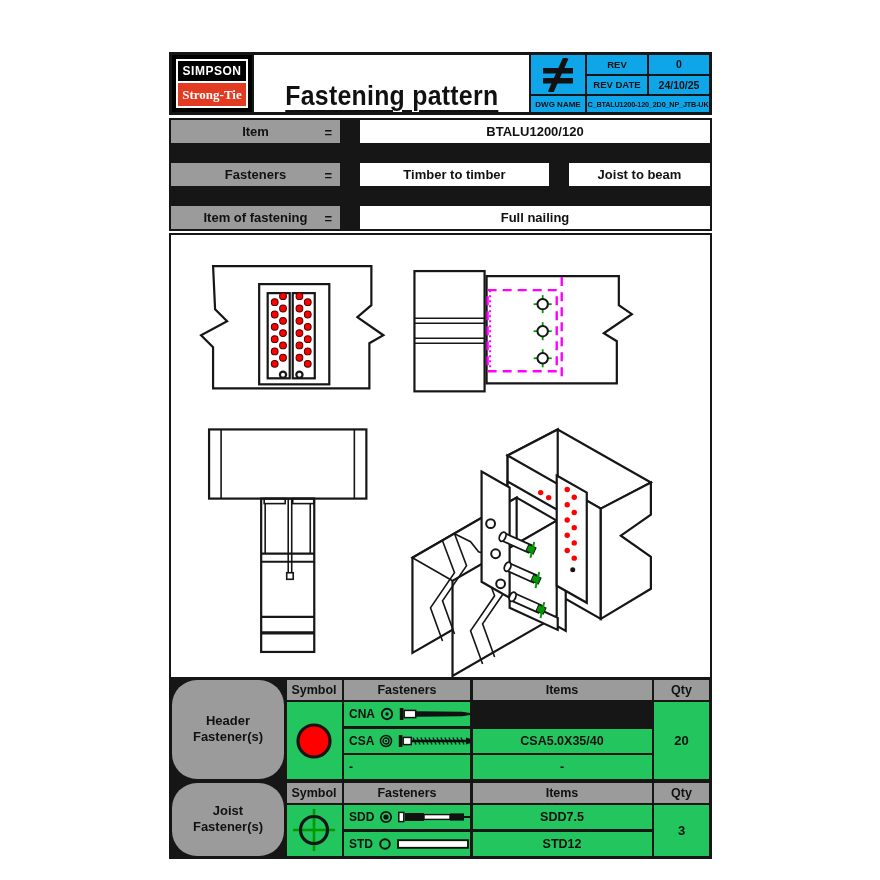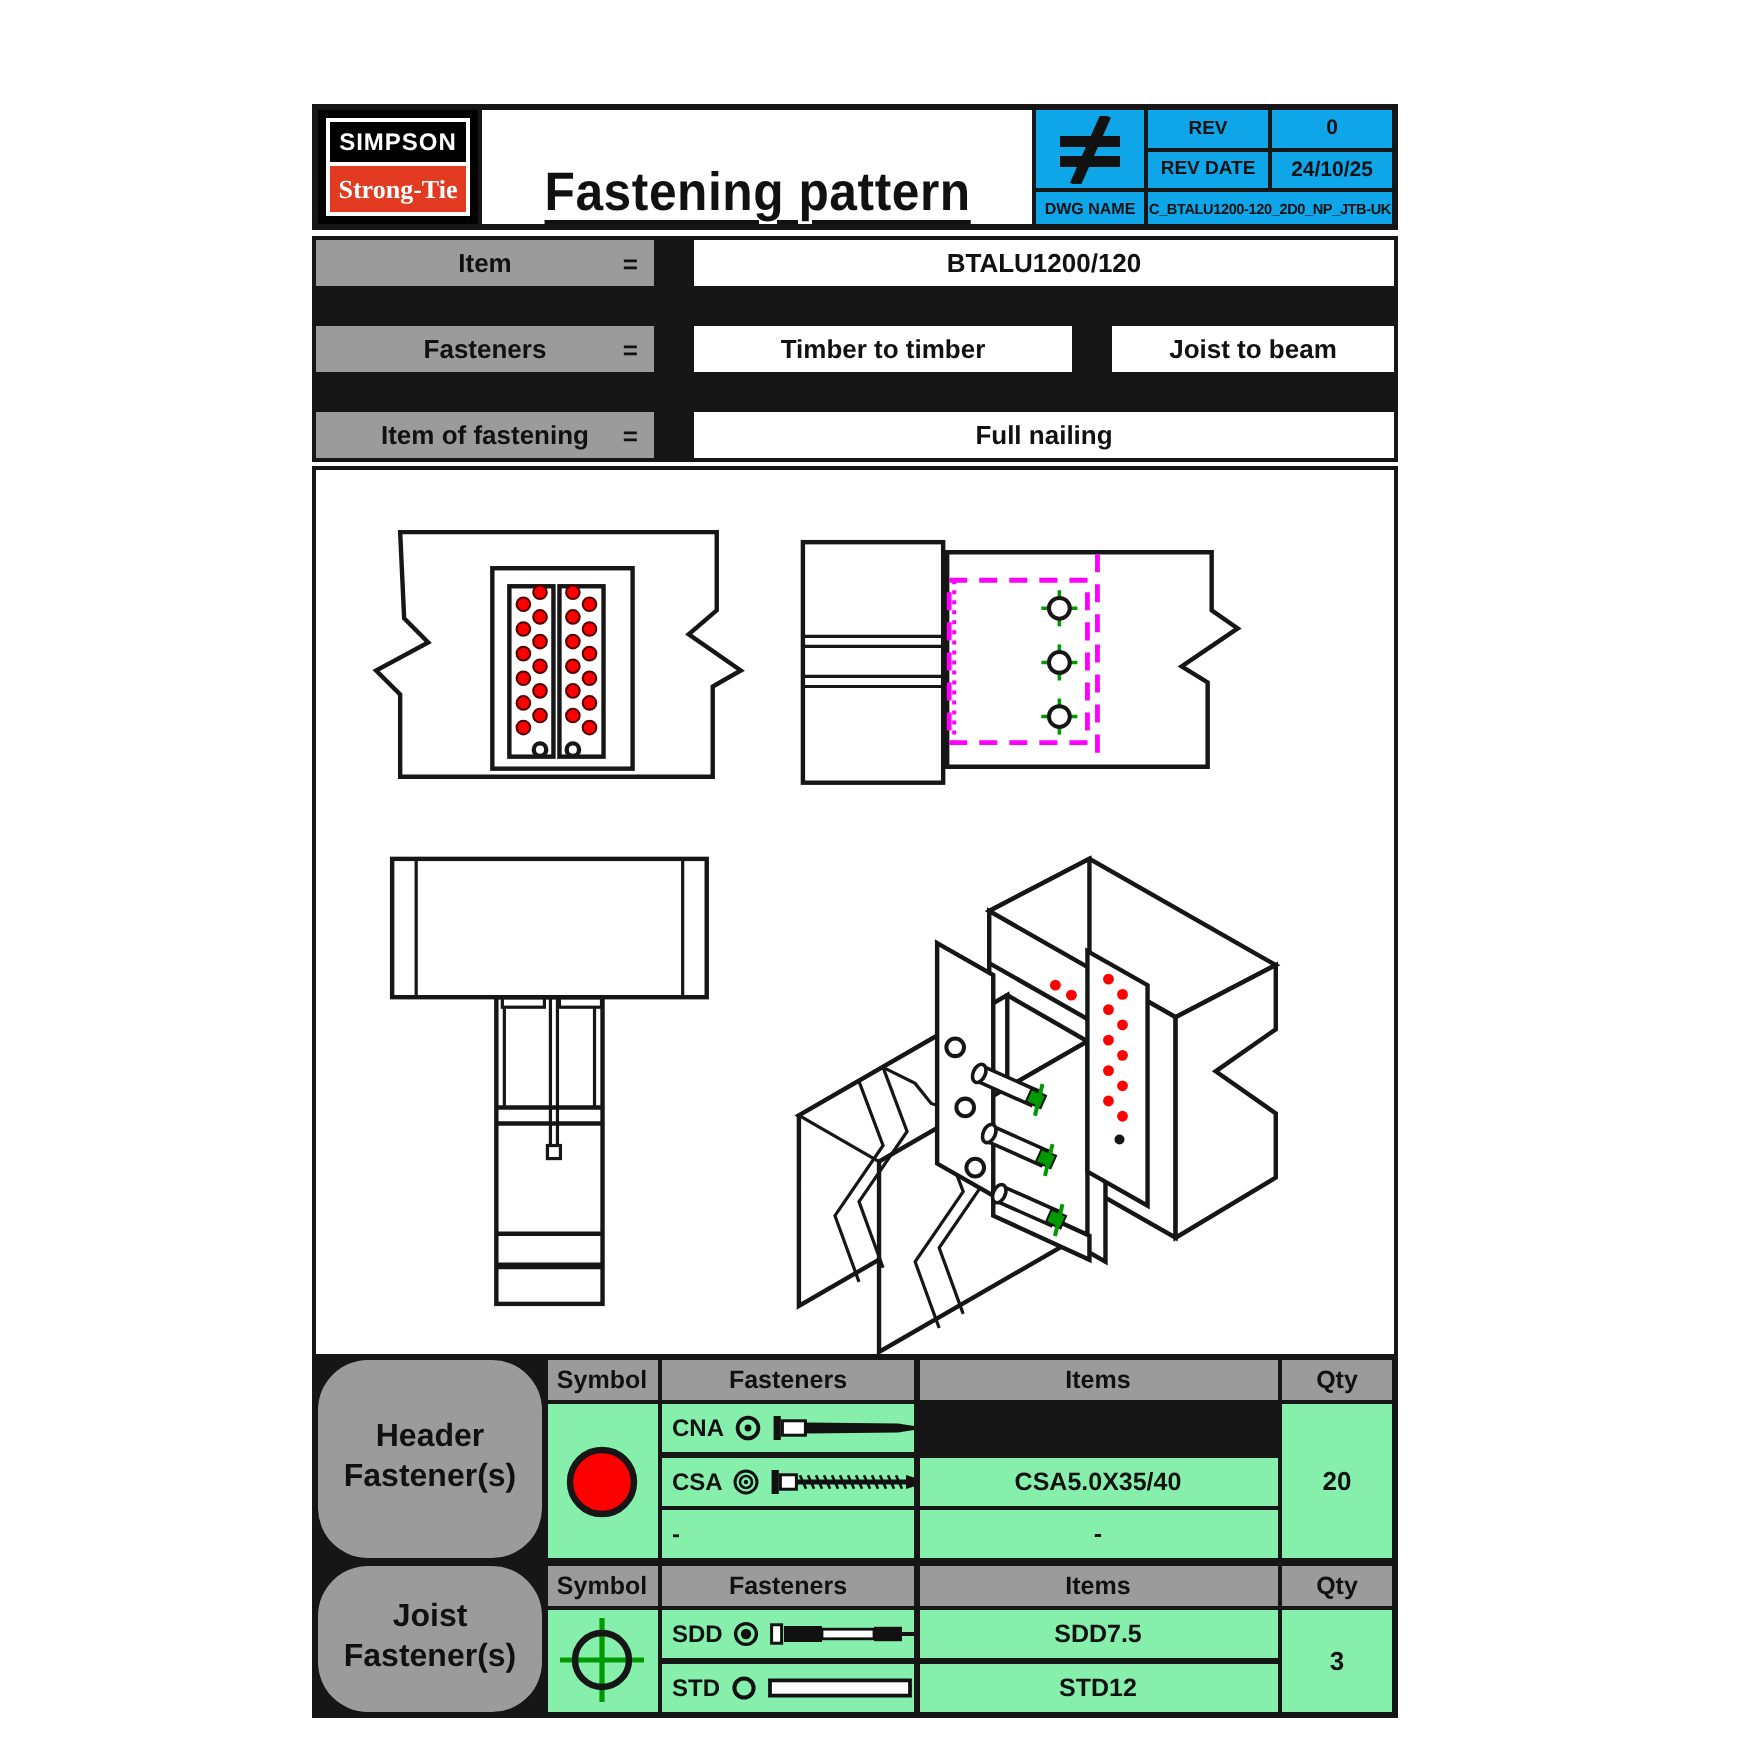--- a/index.html
+++ b/index.html
@@ -2,21 +2,21 @@
 <html style="--brand-red: #e23b22; --accent-red: #ff0000; --accent-green: #009900; --accent-magenta: #ff00ff; --cell-gray: #9b9b9b; --line-dark: #161616;"><head>
 <meta charset="utf-8">
 <style>
   :root{
     --brand-red:#e23b22; --accent-red:#ff0000; --accent-green:#009900;
     --accent-magenta:#ff00ff; --cell-gray:#9b9b9b; --line-dark:#161616;
   }
   *{box-sizing:border-box; margin:0; padding:0;}
   html,body{background:#ffffff;}
   body{width:880px;height:880px;position:relative;font-family:"Liberation Sans",sans-serif;color:#111;}
-  .sheet{position:absolute;left:156px;top:52px;width:543px;}
+  .sheet{position:absolute;left:169px;top:52px;width:543px;}
 
   
   .title-block{height:63px;border:3px solid var(--line-dark);display:flex;background:#fff;}
   .logo-cell{width:82px;background:#000;border-right:2.5px solid var(--line-dark);padding:4px 4px;}
   .logo{border:2px solid #fff;height:100%;display:flex;flex-direction:column;}
   .logo-top{flex:1;background:#000;color:#fff;font-weight:bold;font-size:12px;display:flex;align-items:center;justify-content:center;letter-spacing:.5px;}
   .logo-bottom{flex:1.15;background:var(--brand-red);color:#fff;font-family:"Liberation Serif",serif;font-weight:bold;font-size:13px;display:flex;align-items:center;justify-content:center;border-top:2px solid #fff;}
   .title-cell{flex:1;display:flex;align-items:flex-end;justify-content:center;border-right:2.5px solid var(--line-dark);}
   .sheet-title{font-size:27px;font-weight:bold;letter-spacing:.3px;text-decoration:underline;text-underline-offset:5px;text-decoration-thickness:2px;transform:scaleX(.92);}
   .meta-grid{width:178px;display:grid;grid-template-columns:54px 60px 1fr;grid-template-rows:18.5px 18.5px 1fr;gap:2px;background:var(--line-dark);}
@@ -54,22 +54,22 @@
   .scr-body{fill:#fff;stroke:var(--line-dark);stroke-width:1.8;}
   .scr-head{fill:#fff;stroke:var(--line-dark);stroke-width:1.8;}
   .scr-tip{fill:var(--accent-green);stroke:var(--line-dark);stroke-width:1;}
   .grn-ln{stroke:var(--accent-green);stroke-width:2;}
 
   
   .fast-section{margin-top:-2.5px;border:3px solid var(--line-dark);background:var(--line-dark);
     display:grid;grid-template-columns:112px 55px 126px 179px 1fr;gap:2.5px;}
   .fs-header{grid-template-rows:20px repeat(3,24px);}
   .fs-joist{grid-template-rows:20px repeat(2,24px);}
-  .fast-section>div{background:#86efac;display:flex;align-items:center;justify-content:center;overflow:hidden;}
-  .group-cell{background:var(--cell-gray) !important;grid-row:1/-1;font-weight:bold;font-size:16px;text-align:center;line-height:1.25;padding:0 14px;border-radius:25px;}
+  .fast-section>div{background:#22c55e;display:flex;align-items:center;justify-content:center;overflow:hidden;}
+  .group-cell{background:var(--cell-gray) !important;grid-row:1/-1;font-weight:bold;font-size:13px;text-align:center;line-height:1.25;padding:0 14px;border-radius:25px;}
   .col-head{background:var(--cell-gray) !important;font-weight:bold;font-size:12.5px;}
   .symbol-cell{grid-row:2/-1;grid-column:2;}
   .qty-cell{grid-row:2/-1;grid-column:5;font-weight:bold;font-size:13px;}
   .fcode-cell{justify-content:flex-start !important;gap:5px;padding-left:5px;font-weight:bold;font-size:12px;white-space:nowrap;}
   .item-cell{font-weight:bold;font-size:12.5px;}
   .fico{flex:0 0 auto;}
 </style>
 </head>
 <body>
 

